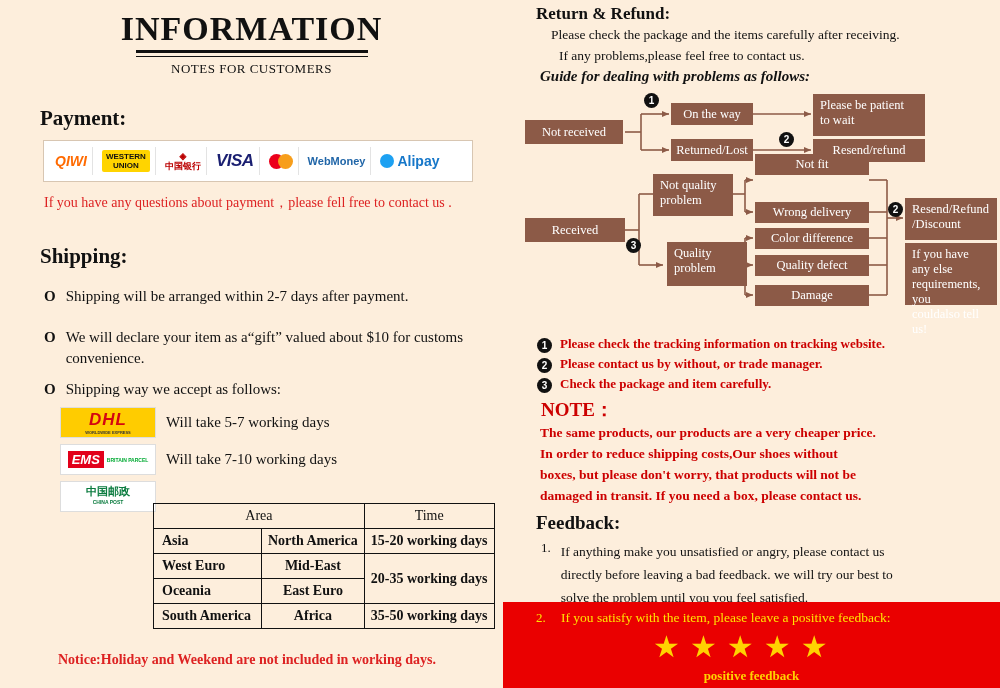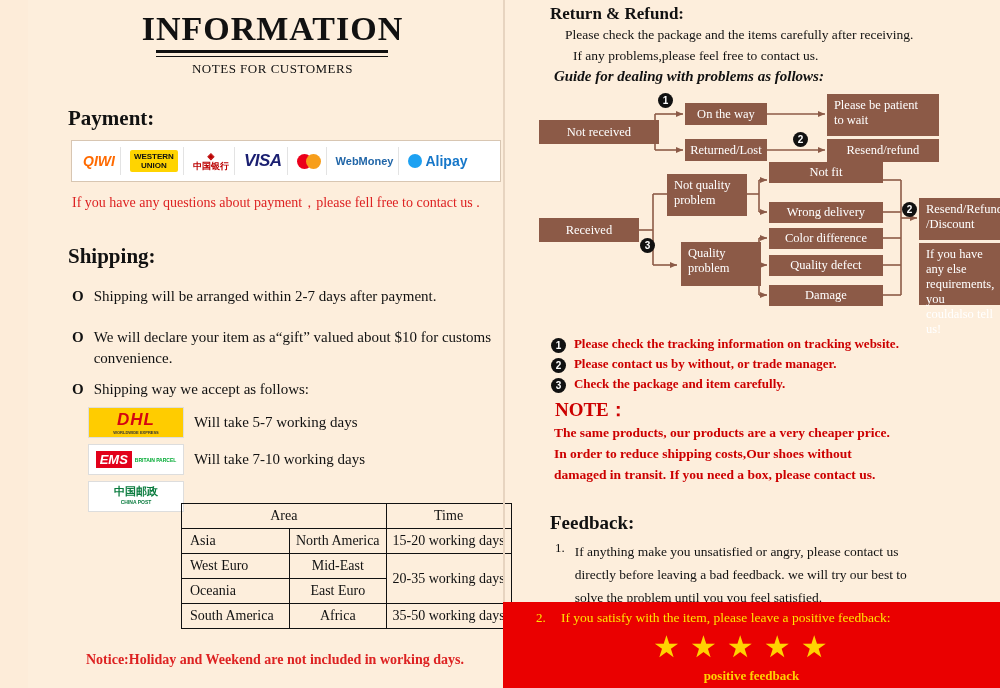--- a/index.html
+++ b/index.html
@@ -5,21 +5,21 @@
   * { box-sizing: border-box; }
   html, body { margin: 0; padding: 0; }
   body {
     width: 1000px; height: 688px;
     font-family: "Liberation Sans", sans-serif;
     background: #fdecd9;
     overflow: hidden;
     position: relative;
   }
   .page { display: flex; width: 1000px; height: 688px; }
-  .left { width: 503px; height: 688px; position: relative; background: #fdeedc; margin-left: 28px; }
+  .left { width: 503px; height: 688px; position: relative; background: #fdeedc; }
   .right { width: 497px; height: 688px; position: relative; background: #fdeedc; }
   .divider { position: absolute; left: 503px; top: 0; width: 2px; height: 688px; background: #e7d4c0; }
 
   
   .info-title-wrap { text-align: center; padding-top: 10px; }
   .info-title {
     font-family: "Liberation Serif", serif;
     font-weight: bold;
     font-size: 34px;
     letter-spacing: 1px;
@@ -123,20 +123,21 @@
     border-collapse: collapse;
     font-family: "Liberation Serif", serif;
     font-size: 14px;
     color: #111;
   }
   .area-table th, .area-table td {
     border: 1px solid #111;
     padding: 3px 6px;
     text-align: center;
     height: 25px;
+    font-weight: bold;
   }
   .area-table th { font-weight: normal; }
   .area-table td.areaname { text-align: left; padding-left: 8px; width: 108px; }
 
   .notice {
     position: absolute; left: 58px; top: 652px;
     font-family: "Liberation Serif", serif;
     font-size: 14px; font-weight: bold; color: #d22;
   }
 
@@ -392,42 +393,42 @@
           <path d="M348 122 L366 122"></path>
           <path d="M348 148 L366 148"></path>
           <path d="M348 175 L366 175"></path>
           <path d="M348 205 L366 205"></path>
           <path d="M366 90 L366 205"></path>
           <path d="M366 128 L382 128"></path>
           <path d="M382 128 l-7 -3 v6 z" fill="#8c5a47" stroke="none"></path>
         </g>
       </svg>
 
-      <div class="fbox center" style="left:4px; top:30px; width:120px; height:24px;">Not received</div>
+      <div class="fbox center" style="left:4px; top:30px; width:98px; height:24px;">Not received</div>
       <div class="fbox center" style="left:150px; top:13px; width:82px; height:22px;">On the way</div>
       <div class="fbox center" style="left:150px; top:49px; width:82px; height:22px;">Returned/Lost</div>
 
       <div class="fbox multi" style="left:292px; top:4px; width:112px; height:42px;">
         <div>Please be patient</div>
         <div>to wait</div>
       </div>
       <div class="fbox center" style="left:292px; top:49px; width:112px; height:23px;">Resend/refund</div>
 
       <div class="fbox center" style="left:4px; top:128px; width:100px; height:24px;">Received</div>
 
       <div class="fbox multi" style="left:132px; top:84px; width:80px; height:42px;">
         <div>Not quality</div>
         <div>problem</div>
       </div>
       <div class="fbox multi" style="left:146px; top:152px; width:80px; height:44px;">
         <div>Quality</div>
         <div>problem</div>
       </div>
 
-      <div class="fbox center" style="left:234px; top:72px; width:114px; height:21px;">Not fit</div>
+      <div class="fbox center" style="left:234px; top:64px; width:114px; height:21px;">Not fit</div>
       <div class="fbox center" style="left:234px; top:112px; width:114px; height:21px;">Wrong delivery</div>
       <div class="fbox center" style="left:234px; top:138px; width:114px; height:21px;">Color difference</div>
       <div class="fbox center" style="left:234px; top:165px; width:114px; height:21px;">Quality defect</div>
       <div class="fbox center" style="left:234px; top:195px; width:114px; height:21px;">Damage</div>
 
       <div class="fbox multi" style="left:384px; top:108px; width:92px; height:42px;">
         <div>Resend/Refund</div>
         <div>/Discount</div>
       </div>
       <div class="fbox multi" style="left:384px; top:153px; width:92px; height:62px;">
@@ -454,20 +455,21 @@
       <div class="note-row">
         <span class="note-circ">3</span>
         <span class="note-txt">Check the package and item carefully.</span>
       </div>
     </div>
 
     <div id="note-head">NOTE：</div>
     <div class="note-para">
       <div>The same products, our products are a very cheaper price.</div>
       <div> In order to reduce shipping costs,Our shoes without</div>
+      <div>boxes, but please don't worry, that products will not be</div>
       <div>damaged in transit. If you need a box, please contact us.</div>
     </div>
 
     <div class="r-head" id="feedback-head">Feedback:</div>
 
     <div class="fb-row" id="fb1">
       <span class="fb-num">1.</span>
       <span class="fb-txt">
         <span>If anything make you unsatisfied or angry, please contact us</span><br>
         <span>directly before leaving a bad feedback. we will try our best to</span><br>

